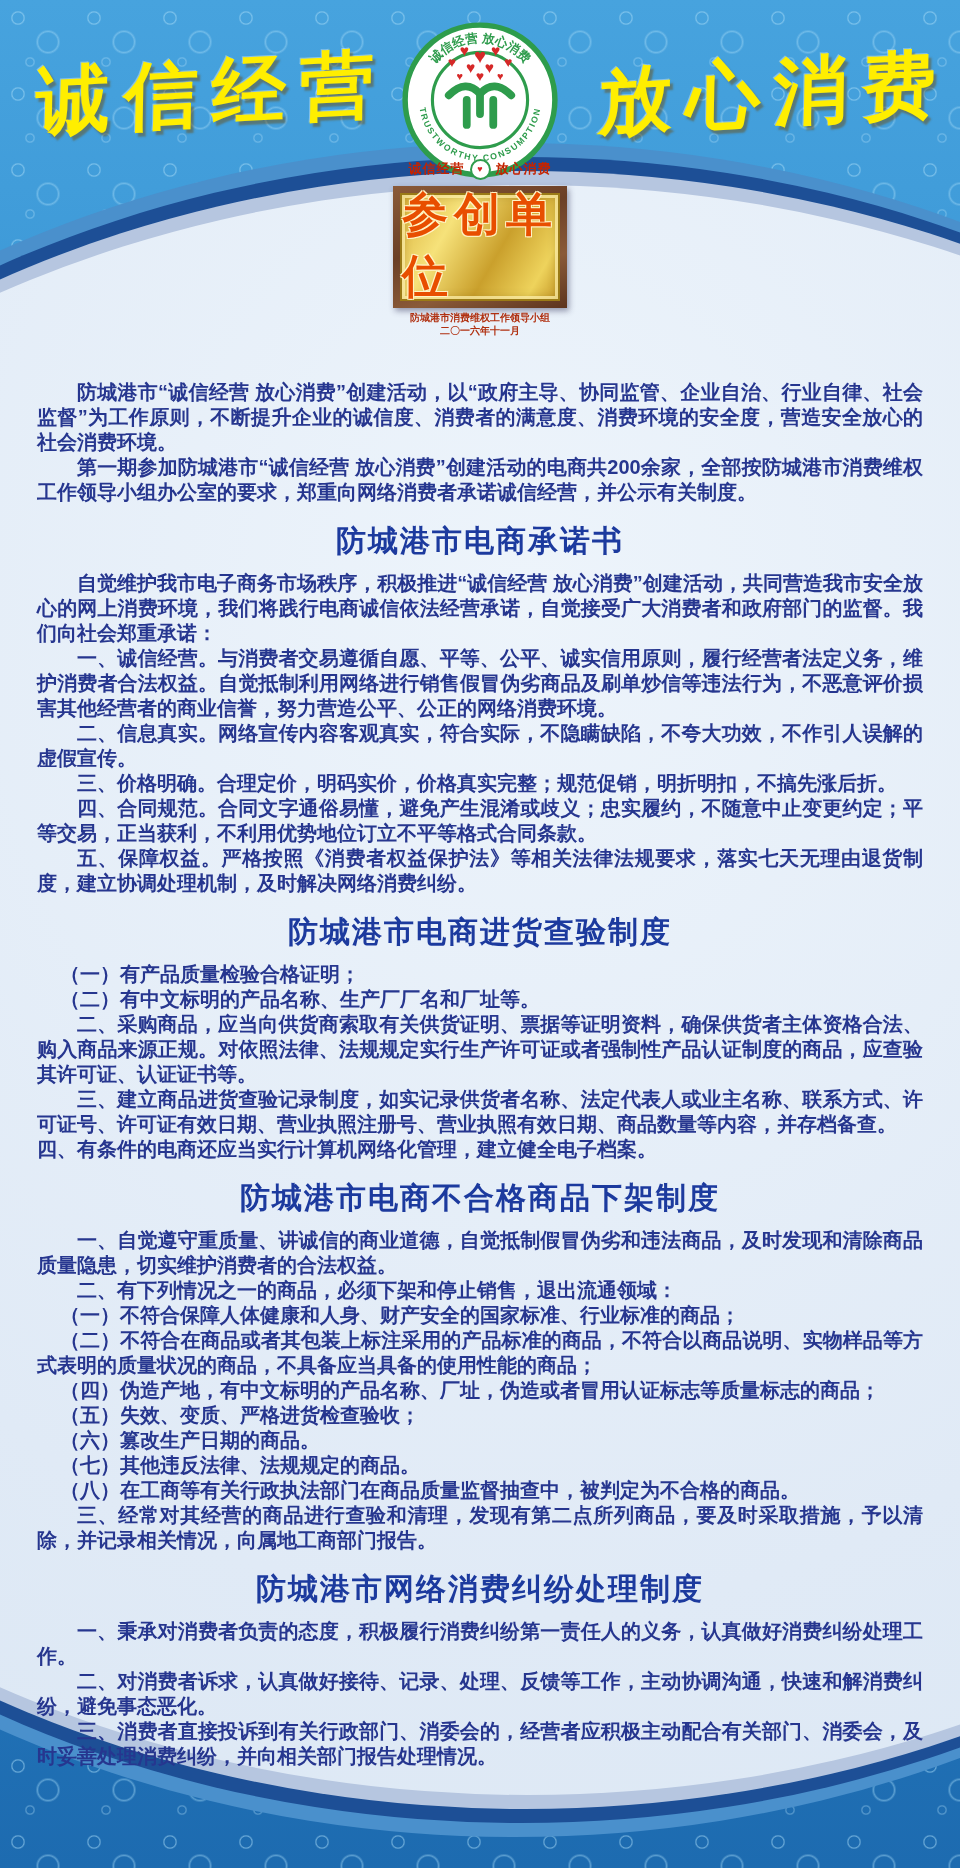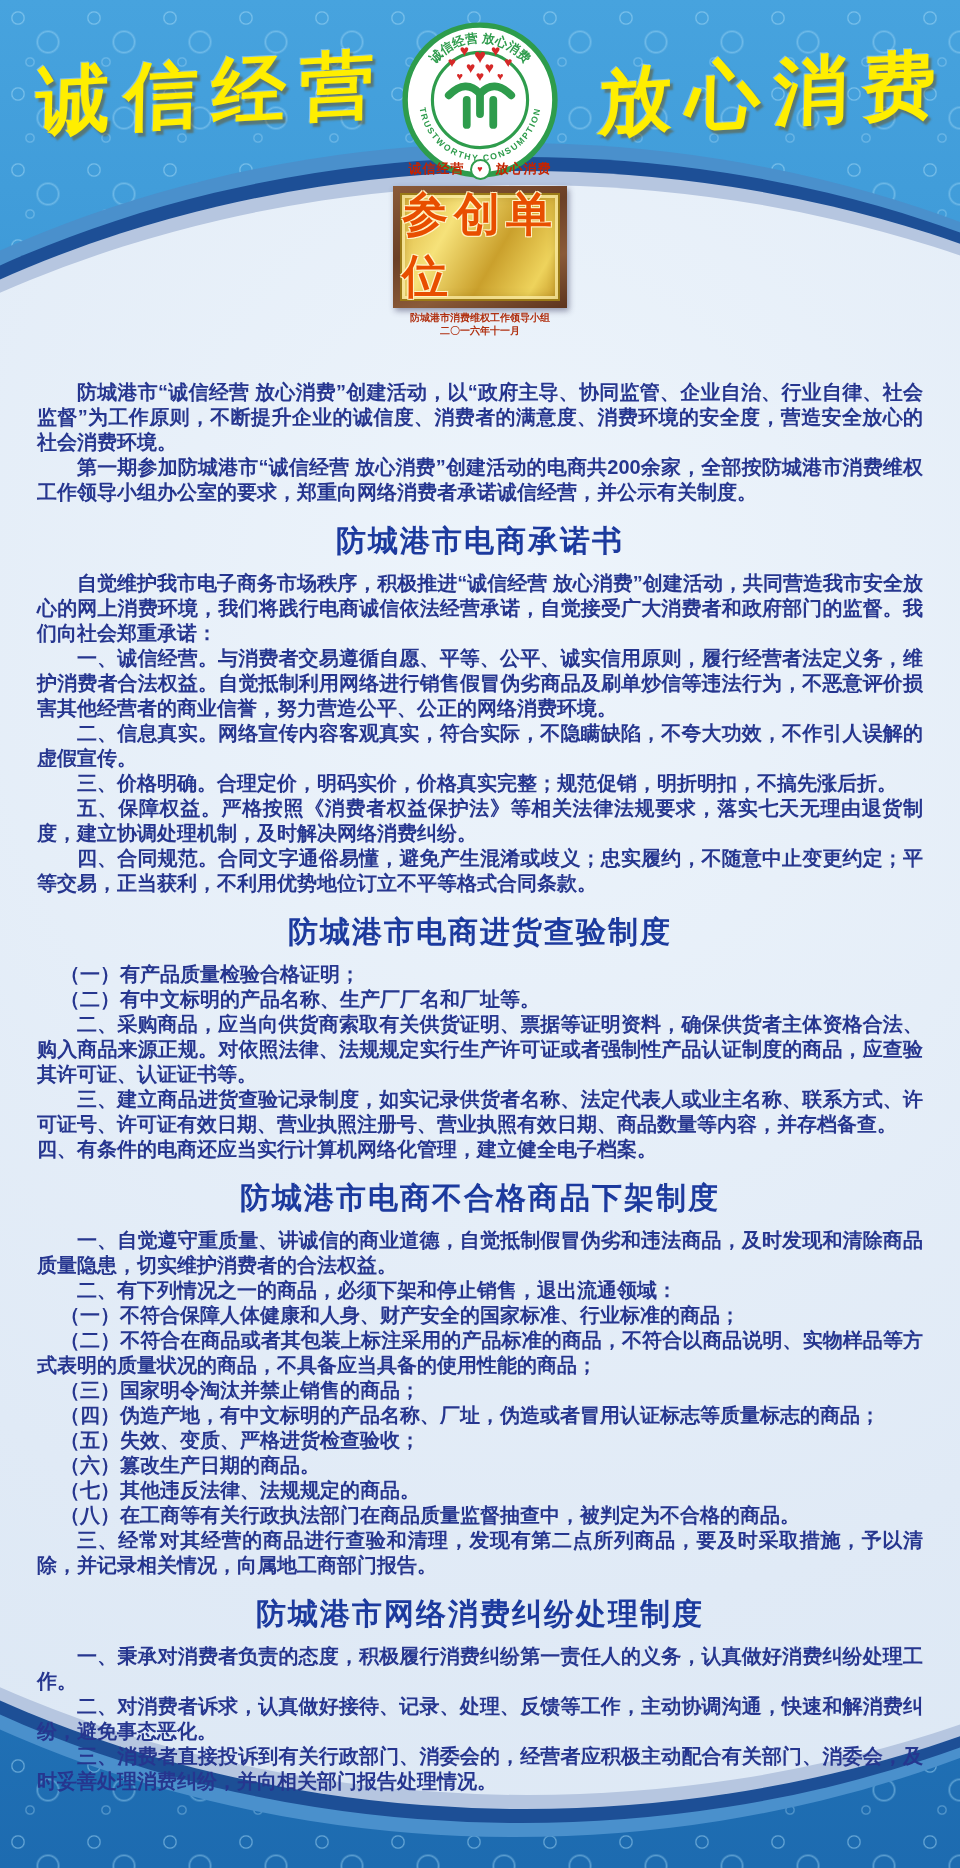--- a/index.html
+++ b/index.html
@@ -119,38 +119,37 @@
         <p class="para normal">防城港市“诚信经营  放心消费”创建活动，以“政府主导、协同监管、企业自治、行业自律、社会监督”为工作原则，不断提升企业的诚信度、消费者的满意度、消费环境的安全度，营造安全放心的社会消费环境。</p>
         <p class="para normal">第一期参加防城港市“诚信经营  放心消费”创建活动的电商共200余家，全部按防城港市消费维权工作领导小组办公室的要求，郑重向网络消费者承诺诚信经营，并公示有关制度。</p>
       </div>
     <div>
         <section>
           <h2 class="section-title">防城港市电商承诺书</h2>
           <p class="para normal">自觉维护我市电子商务市场秩序，积极推进“诚信经营  放心消费”创建活动，共同营造我市安全放心的网上消费环境，我们将践行电商诚信依法经营承诺，自觉接受广大消费者和政府部门的监督。我们向社会郑重承诺：</p>
           <p class="para normal">一、诚信经营。与消费者交易遵循自愿、平等、公平、诚实信用原则，履行经营者法定义务，维护消费者合法权益。自觉抵制利用网络进行销售假冒伪劣商品及刷单炒信等违法行为，不恶意评价损害其他经营者的商业信誉，努力营造公平、公正的网络消费环境。</p>
           <p class="para normal">二、信息真实。网络宣传内容客观真实，符合实际，不隐瞒缺陷，不夸大功效，不作引人误解的虚假宣传。</p>
           <p class="para normal">三、价格明确。合理定价，明码实价，价格真实完整；规范促销，明折明扣，不搞先涨后折。</p>
+          <p class="para normal">四、合同规范。合同文字通俗易懂，避免产生混淆或歧义；忠实履约，不随意中止变更约定；平等交易，正当获利，不利用优势地位订立不平等格式合同条款。</p>
           <p class="para normal">五、保障权益。严格按照《消费者权益保护法》等相关法律法规要求，落实七天无理由退货制度，建立协调处理机制，及时解决网络消费纠纷。</p>
-          <p class="para normal">四、合同规范。合同文字通俗易懂，避免产生混淆或歧义；忠实履约，不随意中止变更约定；平等交易，正当获利，不利用优势地位订立不平等格式合同条款。</p>
         </section>
         <section>
           <h2 class="section-title">防城港市电商进货查验制度</h2>
           <p class="para paren">（一）有产品质量检验合格证明；</p>
           <p class="para paren">（二）有中文标明的产品名称、生产厂厂名和厂址等。</p>
           <p class="para normal">二、采购商品，应当向供货商索取有关供货证明、票据等证明资料，确保供货者主体资格合法、购入商品来源正规。对依照法律、法规规定实行生产许可证或者强制性产品认证制度的商品，应查验其许可证、认证证书等。</p>
           <p class="para normal">三、建立商品进货查验记录制度，如实记录供货者名称、法定代表人或业主名称、联系方式、许可证号、许可证有效日期、营业执照注册号、营业执照有效日期、商品数量等内容，并存档备查。</p>
           <p class="para flush">四、有条件的电商还应当实行计算机网络化管理，建立健全电子档案。</p>
         </section>
         <section>
           <h2 class="section-title">防城港市电商不合格商品下架制度</h2>
           <p class="para normal">一、自觉遵守重质量、讲诚信的商业道德，自觉抵制假冒伪劣和违法商品，及时发现和清除商品质量隐患，切实维护消费者的合法权益。</p>
           <p class="para normal">二、有下列情况之一的商品，必须下架和停止销售，退出流通领域：</p>
           <p class="para paren">（一）不符合保障人体健康和人身、财产安全的国家标准、行业标准的商品；</p>
           <p class="para paren">（二）不符合在商品或者其包装上标注采用的产品标准的商品，不符合以商品说明、实物样品等方式表明的质量状况的商品，不具备应当具备的使用性能的商品；</p>
-          <p class="para paren">（三）国家明令淘汰并禁止销售的商品；</p>
           <p class="para paren">（四）伪造产地，有中文标明的产品名称、厂址，伪造或者冒用认证标志等质量标志的商品；</p>
           <p class="para paren">（五）失效、变质、严格进货检查验收；</p>
           <p class="para paren">（六）篡改生产日期的商品。</p>
           <p class="para paren">（七）其他违反法律、法规规定的商品。</p>
           <p class="para paren">（八）在工商等有关行政执法部门在商品质量监督抽查中，被判定为不合格的商品。</p>
           <p class="para normal">三、经常对其经营的商品进行查验和清理，发现有第二点所列商品，要及时采取措施，予以清除，并记录相关情况，向属地工商部门报告。</p>
         </section>
         <section>
           <h2 class="section-title">防城港市网络消费纠纷处理制度</h2>
           <p class="para normal">一、秉承对消费者负责的态度，积极履行消费纠纷第一责任人的义务，认真做好消费纠纷处理工作。</p>

